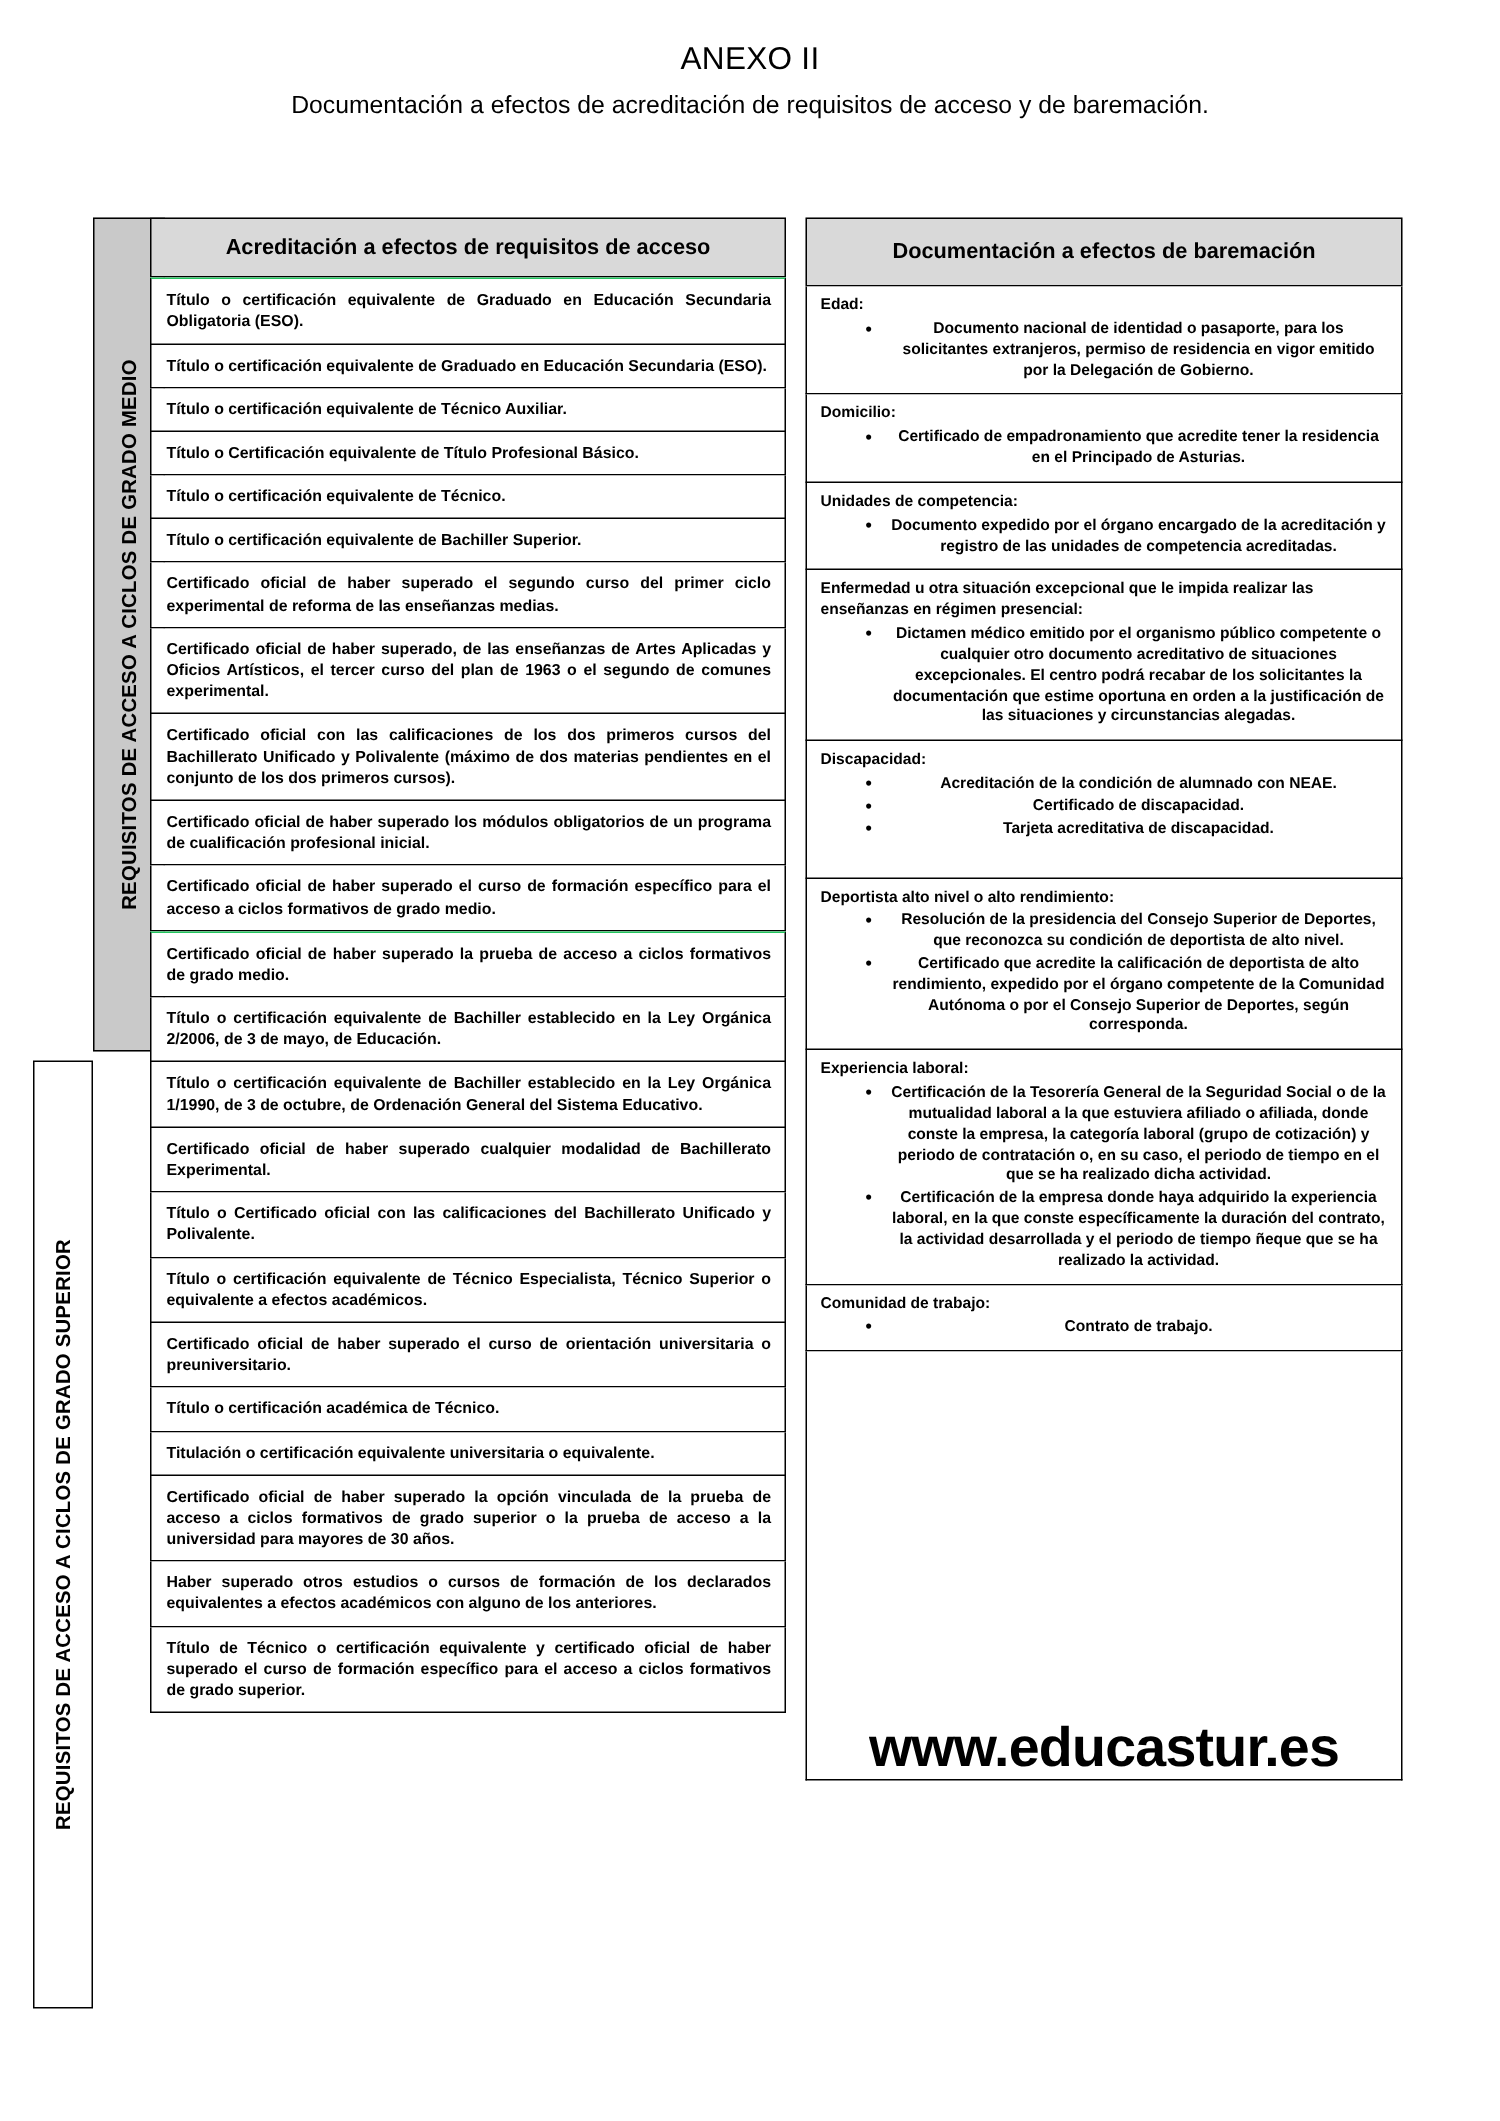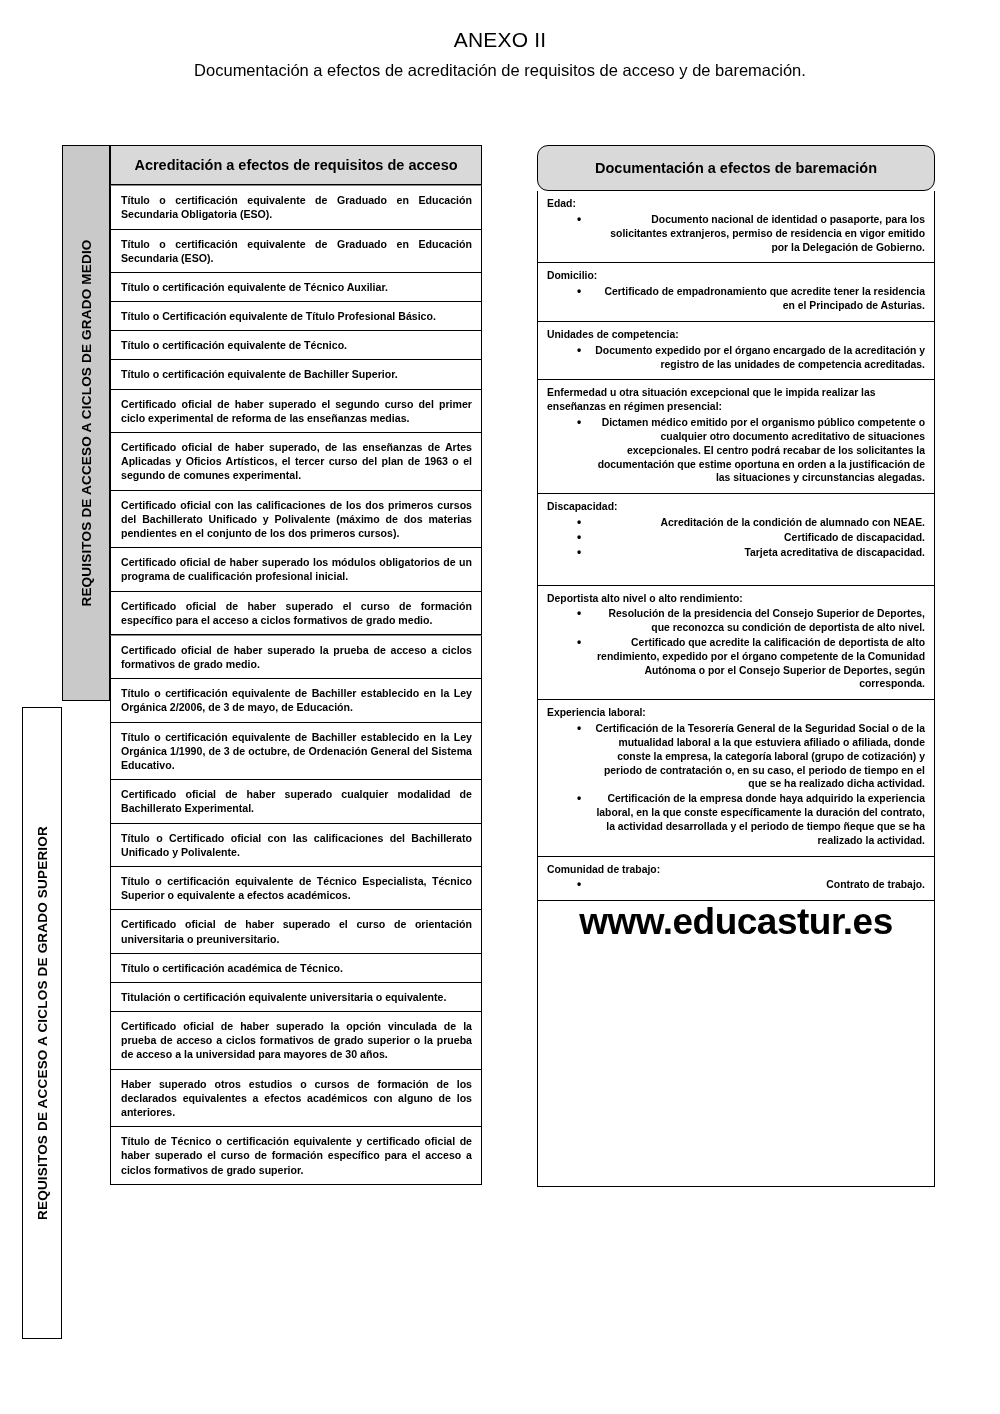--- a/index.html
+++ b/index.html
@@ -71,44 +71,43 @@
     white-space: nowrap;
     font-size: 13.5px;
     font-weight: bold;
     letter-spacing: 0.2px;
   }
   .band-superior .band-label { font-size: 13.5px; }
 
   
   .col-left {
     position: absolute;
-    left: 110px;
+    left: 100px;
     top: 5px;
-    width: 372px;
+    width: 424px;
   }
   .col-right {
     position: absolute;
     left: 537px;
     top: 5px;
     width: 398px;
   }
 
   .hdr-cell {
     border: 1px solid #000;
     background: #d9d9d9;
     padding: 10px 12px;
     text-align: center;
     font-weight: bold;
     font-size: 14.5px;
     line-height: 1.25;
   }
   .col-right .hdr-cell {
     padding: 13px 10px;
     font-size: 14.5px;
-    border-radius: 11px;
   }
 
   .row-cell {
     border: 1px solid #000;
     border-top: none;
     padding: 7px 9px 7px 10px;
     font-size: 10.6px;
     line-height: 1.34;
     font-weight: bold;
     text-align: justify;
@@ -128,36 +127,36 @@
   }
   .rcell .cat { display: block; margin-bottom: 2px; }
   .rcell ul {
     margin: 0;
     padding-left: 46px;
     list-style: none;
   }
   .rcell li {
     position: relative;
     margin-bottom: 1px;
-    text-align: right;
+    text-align: center;
   }
   .rcell li::before {
     content: "\2022";
     position: absolute;
     left: -16px;
     top: -1px;
     font-size: 12px;
   }
 
   .brand-cell {
     border: 1px solid #000;
     border-top: none;
     height: 286px;
     display: flex;
-    align-items: flex-start;
+    align-items: flex-end;
     justify-content: center;
     background: #fff;
   }
   .brand-text {
     font-size: 37px;
     font-weight: bold;
     letter-spacing: -0.5px;
   }
 </style>
 </head>

